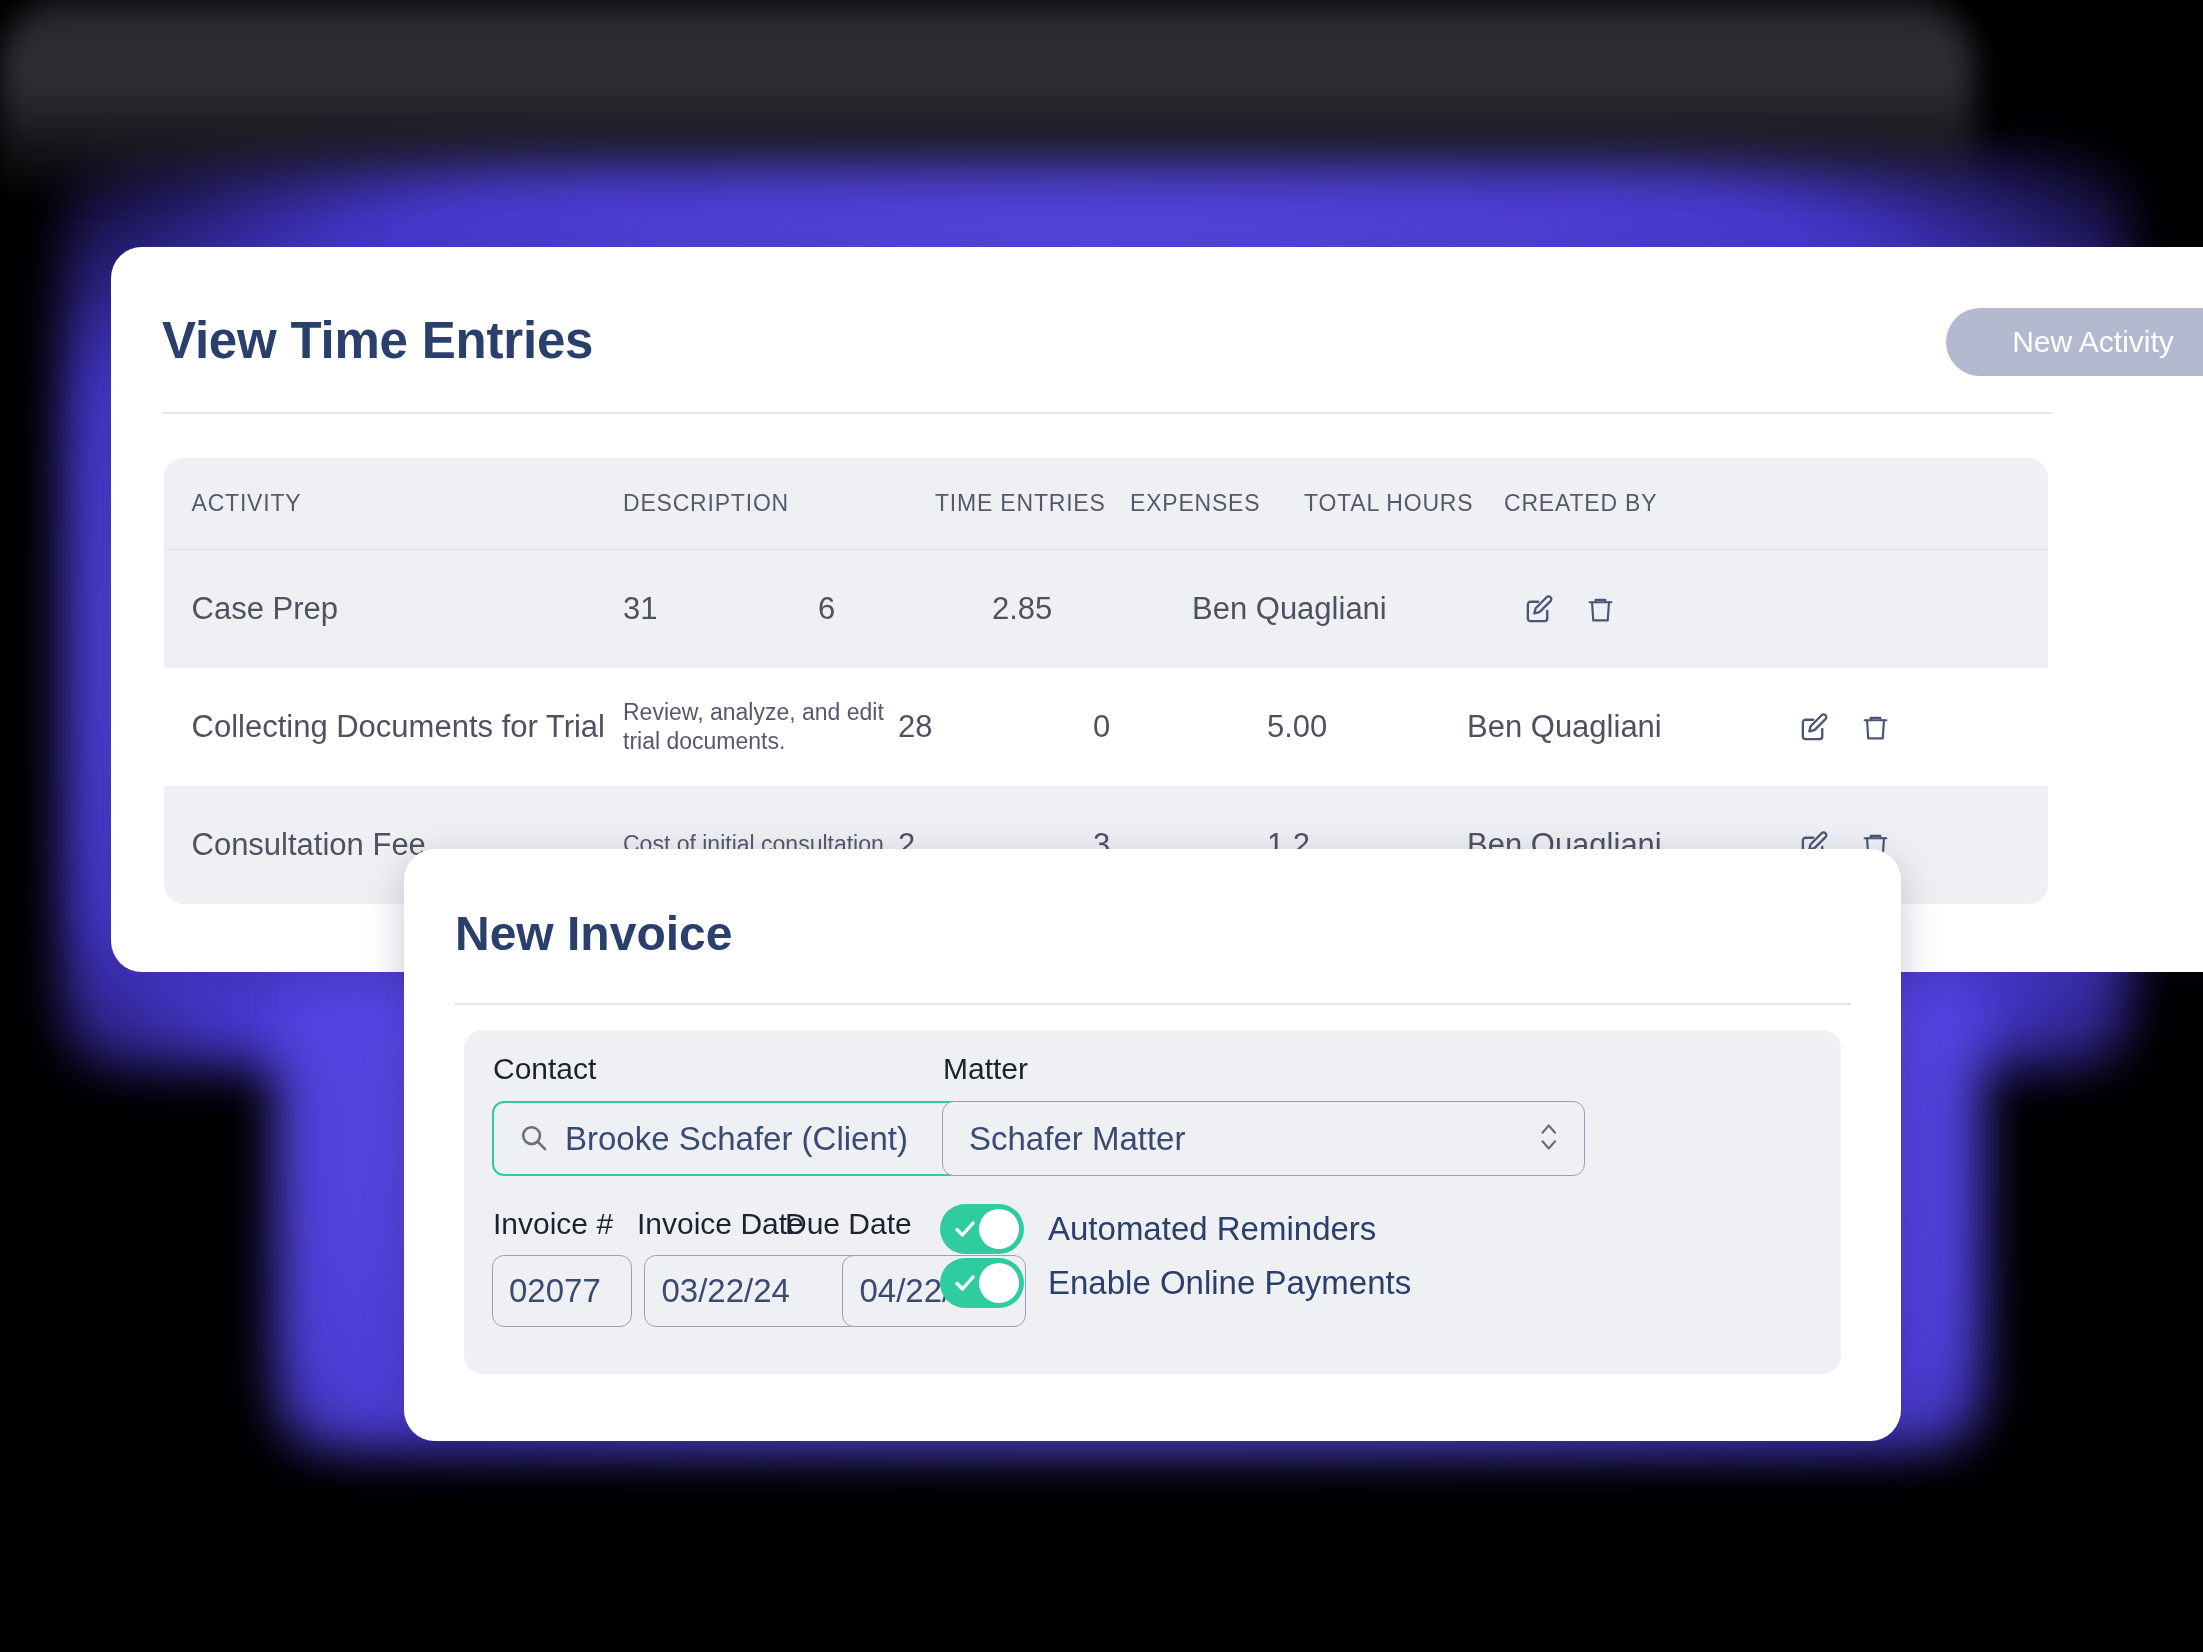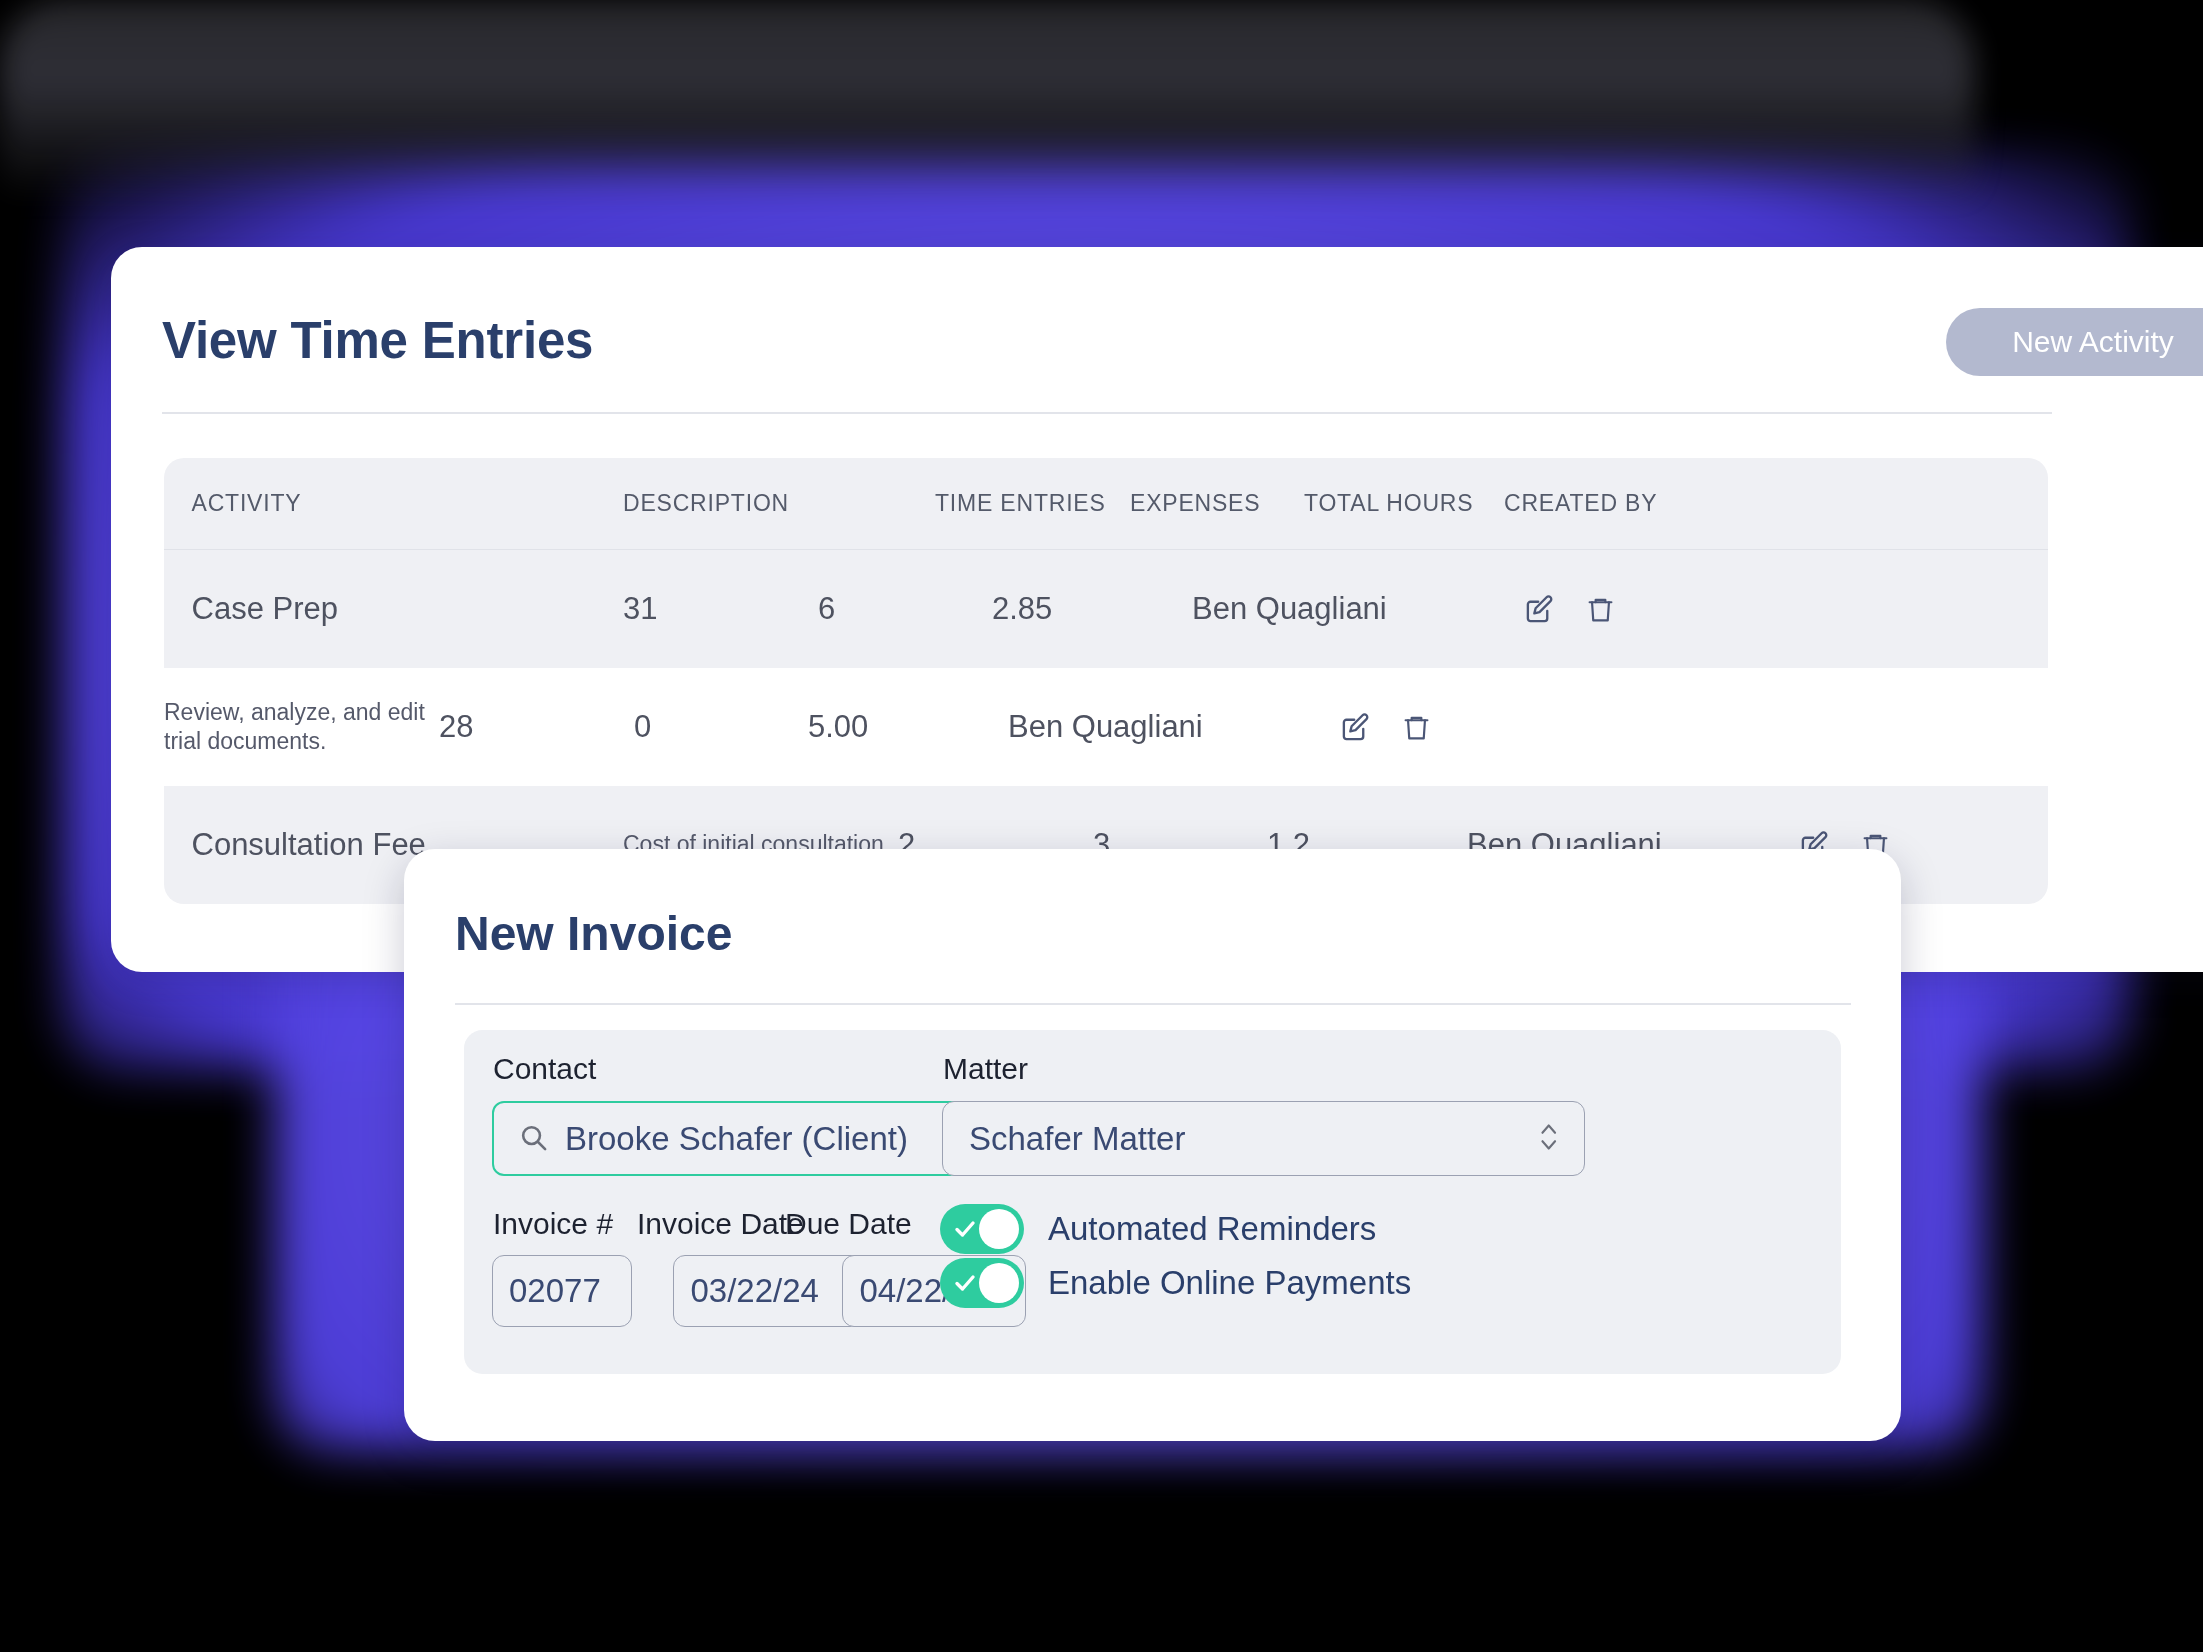--- a/index.html
+++ b/index.html
@@ -248,21 +248,21 @@
     border: 1.8px solid #9ba1b2;
     border-radius: 12px;
     background: #eef0f4;
     font-size: 33px;
     color: #3a4a73;
     padding: 0 16.5px;
     font-family: "Liberation Sans", sans-serif;
     outline: none;
   }
   #invoice-number-input { left: 27.5px;  top: 225px; width: 140px; }
-  #invoice-date-input   { left: 180px; top: 225px; width: 222px; margin-left: 29px; }
+  #invoice-date-input   { left: 180px; top: 225px; width: 222px; }
   #due-date-input       { left: 378px; top: 225px; width: 184px; }
 
   
   .toggle-row {
     position: absolute;
     display: flex;
     align-items: center;
     gap: 24px;
   }
   #toggle-row-reminders { left: 476px; top: 174px; }
@@ -341,20 +341,21 @@
             <svg width="29" height="31" viewBox="0 0 24 24" fill="none" stroke="#4b5676" stroke-width="1.8" stroke-linecap="round" stroke-linejoin="round">
                 <path d="M3 6h18"></path>
                 <path d="M8 6V4h8v2"></path>
                 <path d="M5 6l1 15h12l1-15"></path>
               </svg>
           </button>
         </div>
       </div>
 
       <div class="trow body alt">
+        <div class="c-activity cell-main">Collecting Documents for Trial</div>
         <div class="c-description cell-desc">Review, analyze, and edit trial documents.</div>
         <div class="c-time cell-num">28</div>
         <div class="c-expenses cell-num">0</div>
         <div class="c-hours cell-num">5.00</div>
         <div class="c-created cell-main">Ben Quagliani</div>
         <div class="c-actions">
           <button class="icon-btn">
             <svg width="31" height="31" viewBox="0 0 24 24" fill="none" stroke="#4b5676" stroke-width="1.8" stroke-linecap="round" stroke-linejoin="round">
                 <path d="M18 13v6a2 2 0 0 1-2 2H5a2 2 0 0 1-2-2V8a2 2 0 0 1 2-2h6"></path>
                 <path d="M17.5 2.5a2.12 2.12 0 0 1 3 3L12 14l-4 1 1-4z"></path>

